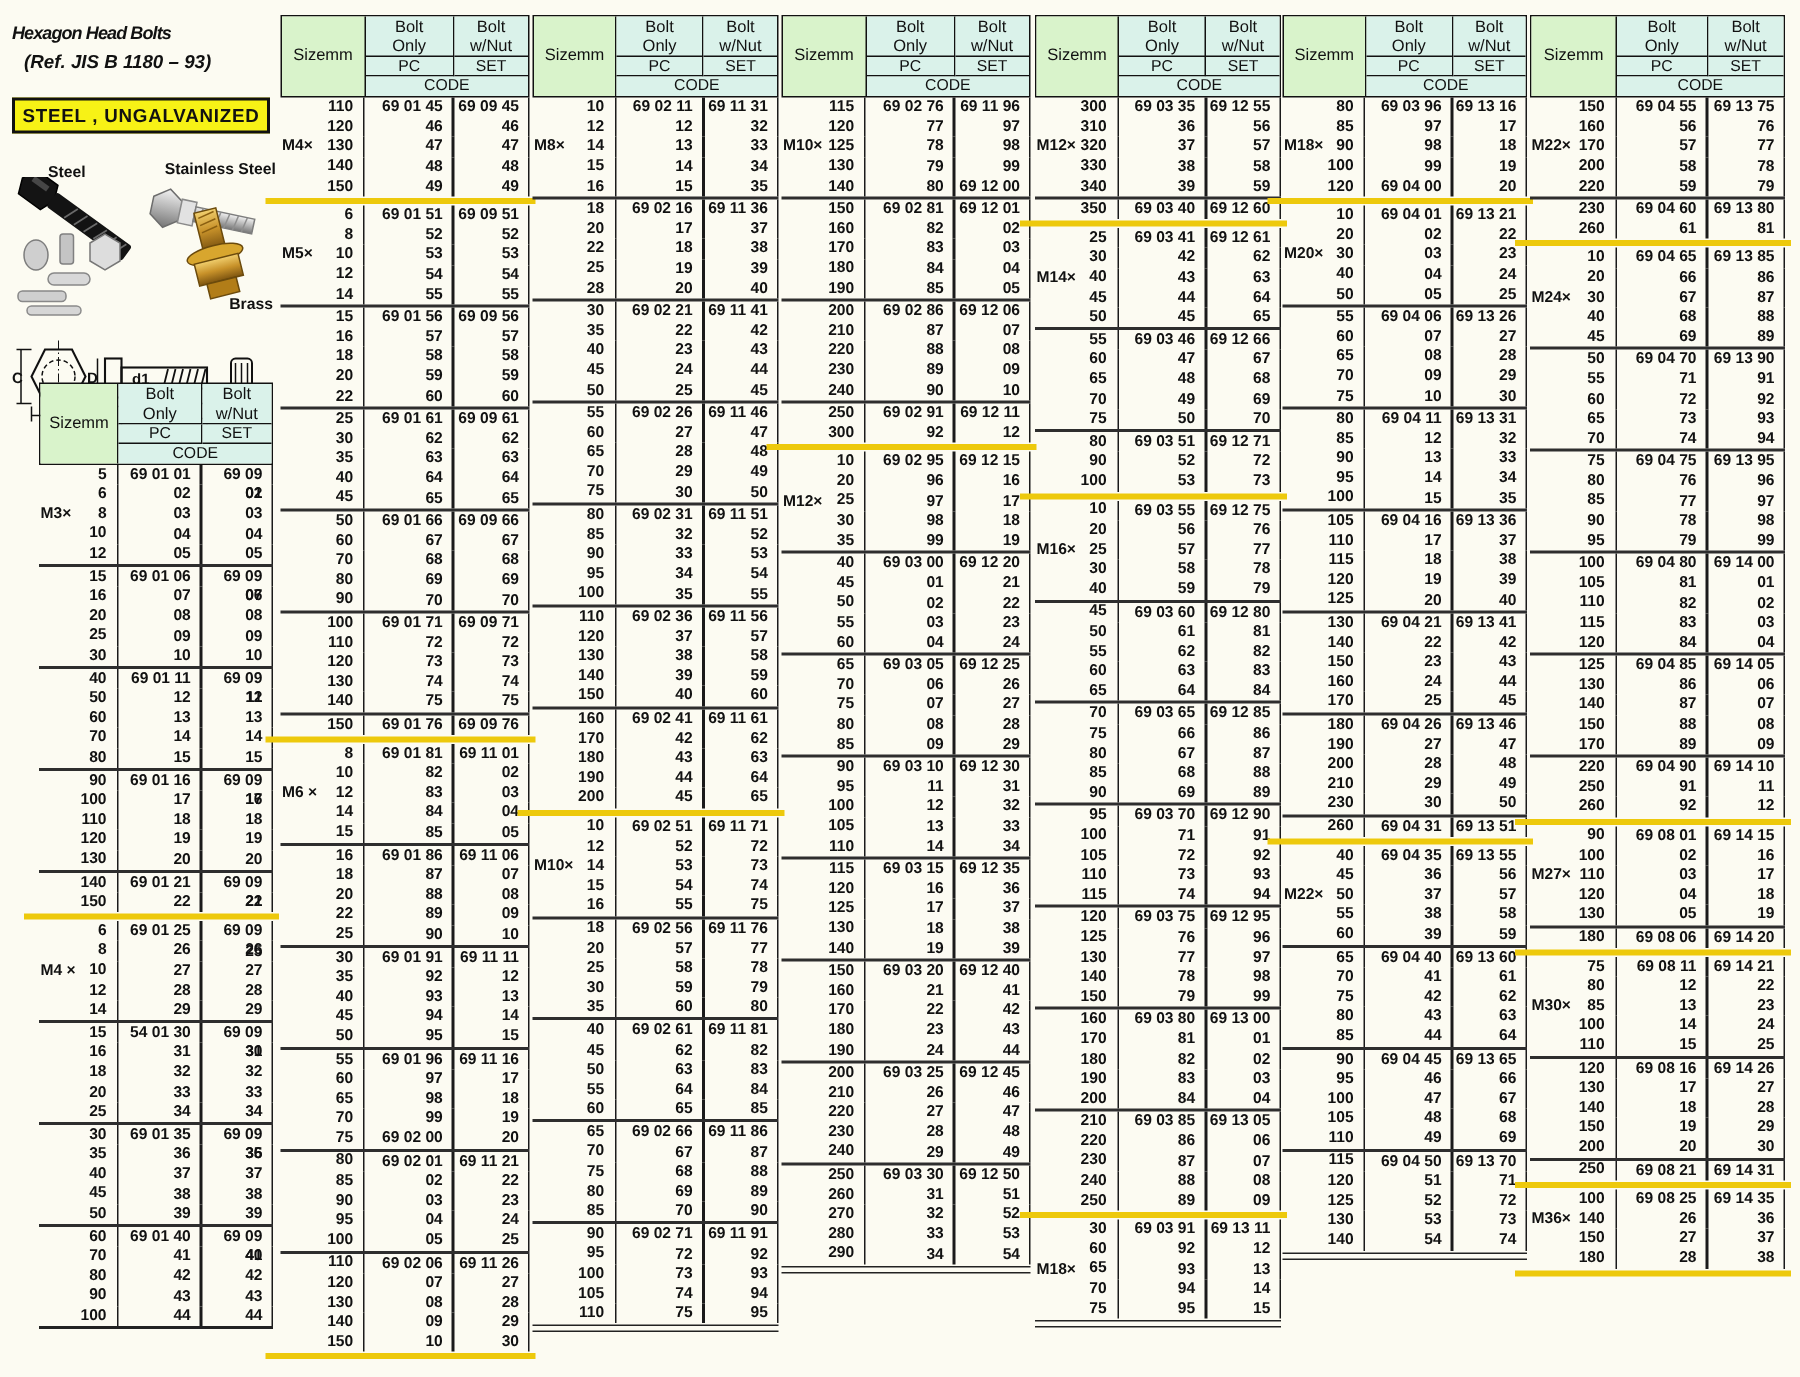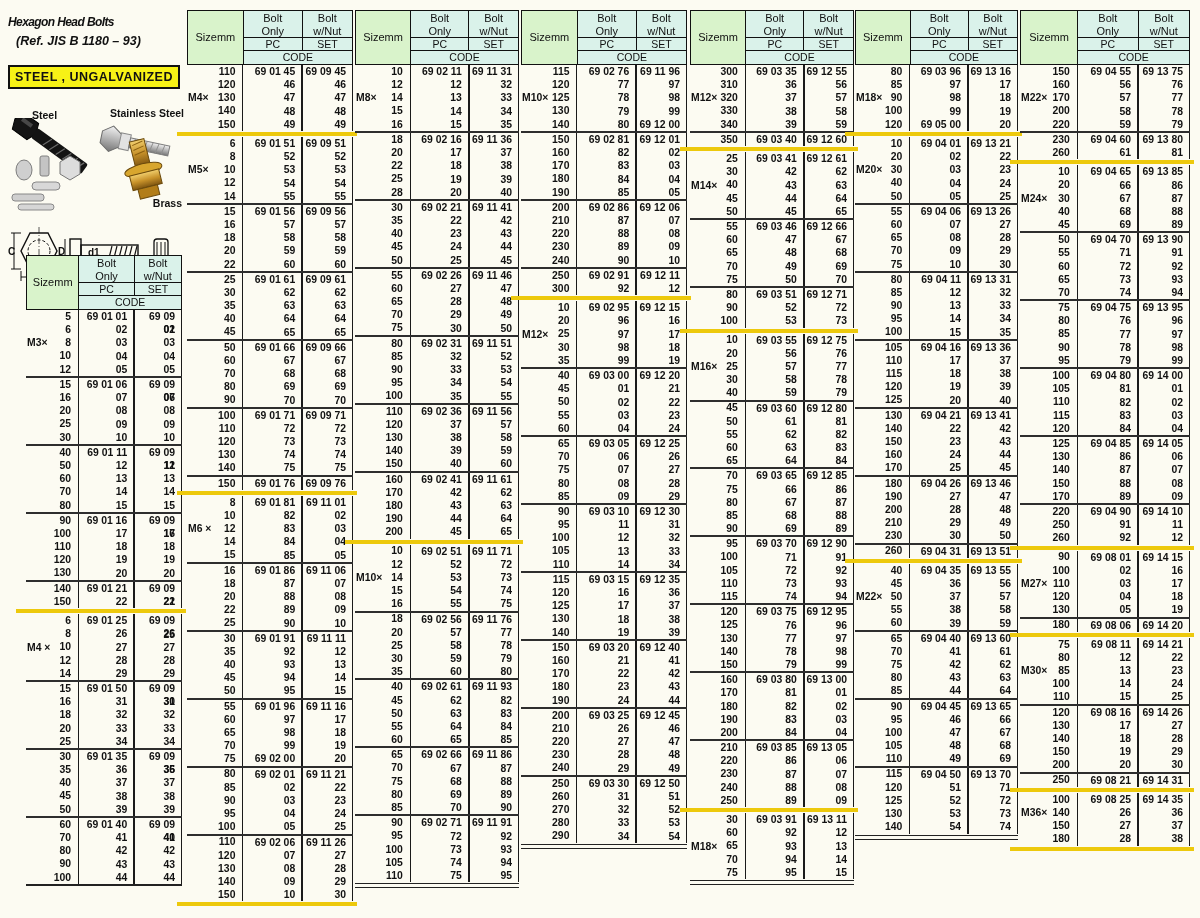--- a/index.html
+++ b/index.html
@@ -392,21 +392,21 @@
               <div class="sv">14</div>
             </div>
             <div class="c pcc">29</div>
             <div class="c setc">29</div>
           </div>
           <div class="gsep"></div>
           <div class="row">
             <div class="c sizec">
               <div class="sv">15</div>
             </div>
-            <div class="c pcc">69 01 50</div>
+            <div class="c pcc">54 01 30</div>
             <div class="c setc">69 09 30</div>
           </div>
           <div class="row">
             <div class="c sizec">
               <div class="sv">16</div>
             </div>
             <div class="c pcc">31</div>
             <div class="c setc">31</div>
           </div>
           <div class="row">
@@ -1324,21 +1324,21 @@
             </div>
             <div class="c pcc">60</div>
             <div class="c setc">80</div>
           </div>
           <div class="gsep"></div>
           <div class="row">
             <div class="c sizec">
               <div class="sv">40</div>
             </div>
             <div class="c pcc">69 02 61</div>
-            <div class="c setc">69 11 93</div>
+            <div class="c setc">69 11 81</div>
           </div>
           <div class="row">
             <div class="c sizec">
               <div class="sv">45</div>
             </div>
             <div class="c pcc">62</div>
             <div class="c setc">82</div>
           </div>
           <div class="row">
             <div class="c sizec">
@@ -2384,21 +2384,21 @@
             <div class="c sizec">
               <div class="sv">100</div>
             </div>
             <div class="c pcc">99</div>
             <div class="c setc">19</div>
           </div>
           <div class="row">
             <div class="c sizec">
               <div class="sv">120</div>
             </div>
-            <div class="c pcc">69 05 00</div>
+            <div class="c pcc">69 04 00</div>
             <div class="c setc">20</div>
           </div>
           <div class="ysep"></div>
           <div class="row">
             <div class="c sizec">
               <div class="sv">10</div>
             </div>
             <div class="c pcc">69 04 01</div>
             <div class="c setc">69 13 21</div>
           </div>

